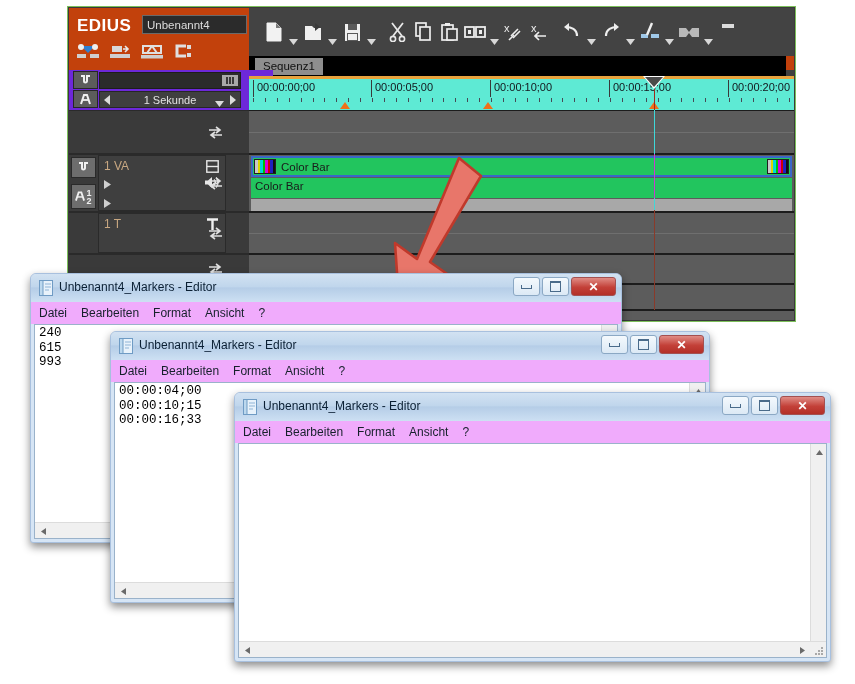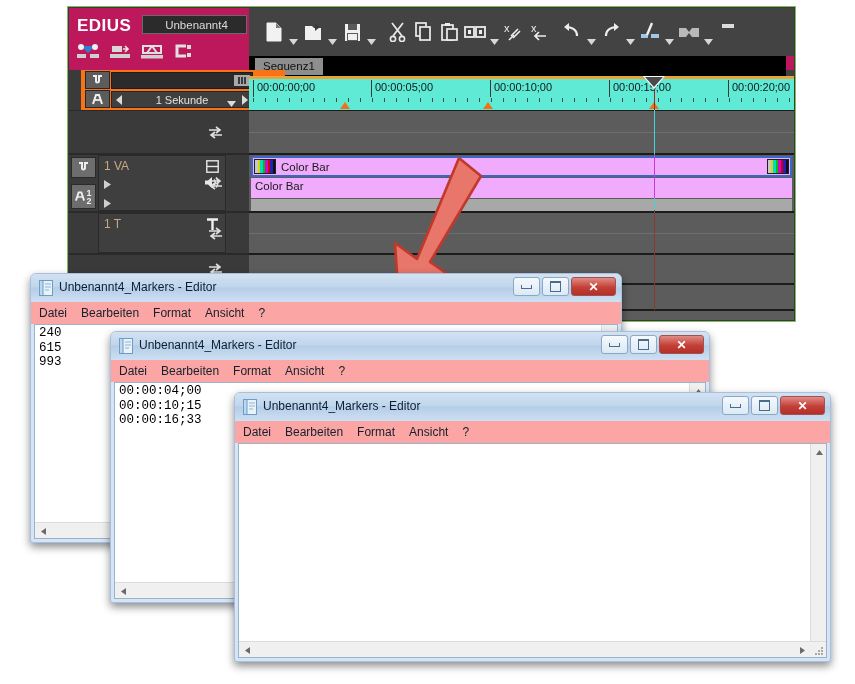--- a/index.html
+++ b/index.html
@@ -5,21 +5,21 @@
   html,body{margin:0;padding:0;background:#fff;}
   body{width:855px;height:684px;position:relative;overflow:hidden;
        font-family:"Liberation Sans",sans-serif;}
 
   
   #edius{position:absolute;left:67px;top:6px;width:729px;height:316px;
          background:#3a3a3a;border:1px solid #7cbf5a;box-sizing:border-box;overflow:hidden;}
   #edius-inner{position:absolute;inset:1px;background:#3f3f3f;overflow:hidden;}
 
   
-  .top-row{position:absolute;left:0;top:0;width:100%;height:62px;background:#be185d;text-align:center;}
+  .top-row{position:absolute;left:0;top:0;width:100%;height:62px;background:#c2410c;}
   .edius-logo{position:absolute;left:8px;top:8px;font-size:17px;font-weight:bold;
               color:#ffffff;letter-spacing:.5px;font-family:"Liberation Sans",sans-serif;}
   .proj-name{position:absolute;left:73px;top:7px;width:105px;height:19px;background:#2b2b2b;
              border:1px solid #6a6a6a;color:#dcdcdc;font-size:11.5px;line-height:19px;
              padding-left:4px;box-sizing:border-box;}
   .mini-icons{position:absolute;left:8px;top:32px;height:24px;display:flex;
               align-items:center;gap:11px;}
   .mini-icons svg{display:block;}
 
   .toolbar{position:absolute;left:180px;top:0;right:0;height:48px;background:#434343;
@@ -31,21 +31,21 @@
   .tb-caret svg{display:block;}
   .tb-sep{width:6px;}
 
   
   .seqbar{position:absolute;left:180px;top:48px;right:8px;height:20px;background:#000;}
   .seqtab{position:absolute;left:6px;top:2px;height:17px;line-height:17px;padding:0 8px;
           background:#8e8e8e;color:#101010;font-size:11.5px;}
 
   
   .leftpanel{position:absolute;left:0;top:62px;width:180px;bottom:0;background:#3a3a3a;}
-  .zoomrow{position:absolute;left:12px;top:0;width:204px;height:40px;background:#f97316;}
+  .zoomrow{position:absolute;left:0;top:0;width:204px;height:40px;background:#6d28d9;}
   .sqbtn{position:absolute;width:25px;height:18px;background:#5c5c5c;border:1px solid #262626;
          box-sizing:border-box;display:flex;align-items:center;justify-content:center;}
   .sqbtn svg{display:block;}
   .slider{position:absolute;left:30px;top:2px;width:142px;height:17px;background:#2b2b2b;
           border:1px solid #1d1d1d;box-sizing:border-box;}
   .slider-knob{position:absolute;right:2px;top:2px;width:16px;height:11px;background:#a9a9a9;
                display:flex;align-items:center;justify-content:center;gap:1.5px;}
   .slider-knob i{display:block;width:1.5px;height:7px;background:#3a3a3a;}
   .scalebox{position:absolute;left:30px;top:21px;width:142px;height:17px;background:#3f3f3f;
             border:1px solid #262626;box-sizing:border-box;color:#e2e2e2;font-size:11px;
@@ -84,21 +84,21 @@
          border-right:11px solid transparent;border-top:13px solid #fff;}
   .phead2{position:absolute;top:1px;width:0;height:0;border-left:9px solid transparent;
           border-right:9px solid transparent;border-top:10px solid #4a4a4a;}
   .pline{position:absolute;width:1px;background:#3fd8d8;}
   .pline-m{position:absolute;width:1px;background:#c63bd0;}
   .pline-r{position:absolute;width:1px;background:#8a3a2a;}
 
   .tr{position:absolute;left:0;right:0;background:#5c5c5c;
       border-top:1px solid #1c1c1c;border-bottom:1px solid #1c1c1c;box-sizing:border-box;}
   .tr-div{position:absolute;left:0;right:0;height:1px;background:#6f6f6f;}
-  .clip{position:absolute;background:#f0abfc;box-sizing:border-box;text-align:right;}
+  .clip{position:absolute;background:#22c55e;box-sizing:border-box;text-align:right;}
   .clip-v{border:2px solid #3a67c8;}
   .clip-label{position:absolute;font-size:11.5px;color:#1a1a1a;white-space:nowrap;}
   .cbthumb{position:absolute;background:#fff;border:1px solid #202020;display:flex;
            box-sizing:border-box;}
   .cbthumb i{flex:1;height:100%;}
   .graystrip{position:absolute;background:#a8a8a8;}
 
   
   .np{position:absolute;background:#d6e5f5;border-radius:6px 6px 3px 3px;
       box-shadow:0 4px 9px rgba(0,0,0,.45);box-sizing:border-box;
@@ -111,21 +111,21 @@
             font-family:"Liberation Sans",sans-serif;white-space:nowrap;}
   .np-ctrls{position:absolute;right:5px;top:3px;display:flex;gap:2px;}
   .wbtn{width:27px;height:19px;border:1px solid #8ba8c4;border-radius:3px;
         background:linear-gradient(to bottom,#f4f9fd,#dce9f5);
         display:flex;align-items:center;justify-content:center;box-sizing:border-box;}
   .wbtn.close{width:45px;border:1px solid #a35050;
         background:linear-gradient(to bottom,#e08c85,#c34038 55%,#b32f28);}
   .wbtn.close span{color:#fff;font-size:12px;font-weight:bold;line-height:1;}
   .wbtn .minbar{width:9px;height:3px;border:1px solid #4a6b8a;border-top:none;}
   .wbtn .maxsq{width:9px;height:8px;border:1px solid #4a6b8a;border-top-width:2px;}
-  .np-menu{position:absolute;left:0;right:0;height:22px;background:#fca5a5;
+  .np-menu{position:absolute;left:0;right:0;height:22px;background:#f0abfc;
            display:flex;align-items:center;padding-left:8px;gap:14px;}
   .np-menu span{font-size:12px;color:#16202b;}
   .np-client{position:absolute;background:#fff;border:1px solid #9ab2ca;
              box-sizing:border-box;overflow:hidden;}
   .np-text{position:absolute;left:4px;top:1px;font-family:"Liberation Mono",monospace;
            font-size:12.5px;color:#000;line-height:14.5px;white-space:pre;}
   .vsb{position:absolute;right:0;top:0;width:16px;bottom:0;background:#f0f0f0;
        border-left:1px solid #dcdcdc;box-sizing:border-box;}
   .hsb{position:absolute;left:0;right:0;bottom:0;height:16px;background:#f0f0f0;
        border-top:1px solid #dcdcdc;box-sizing:border-box;}

